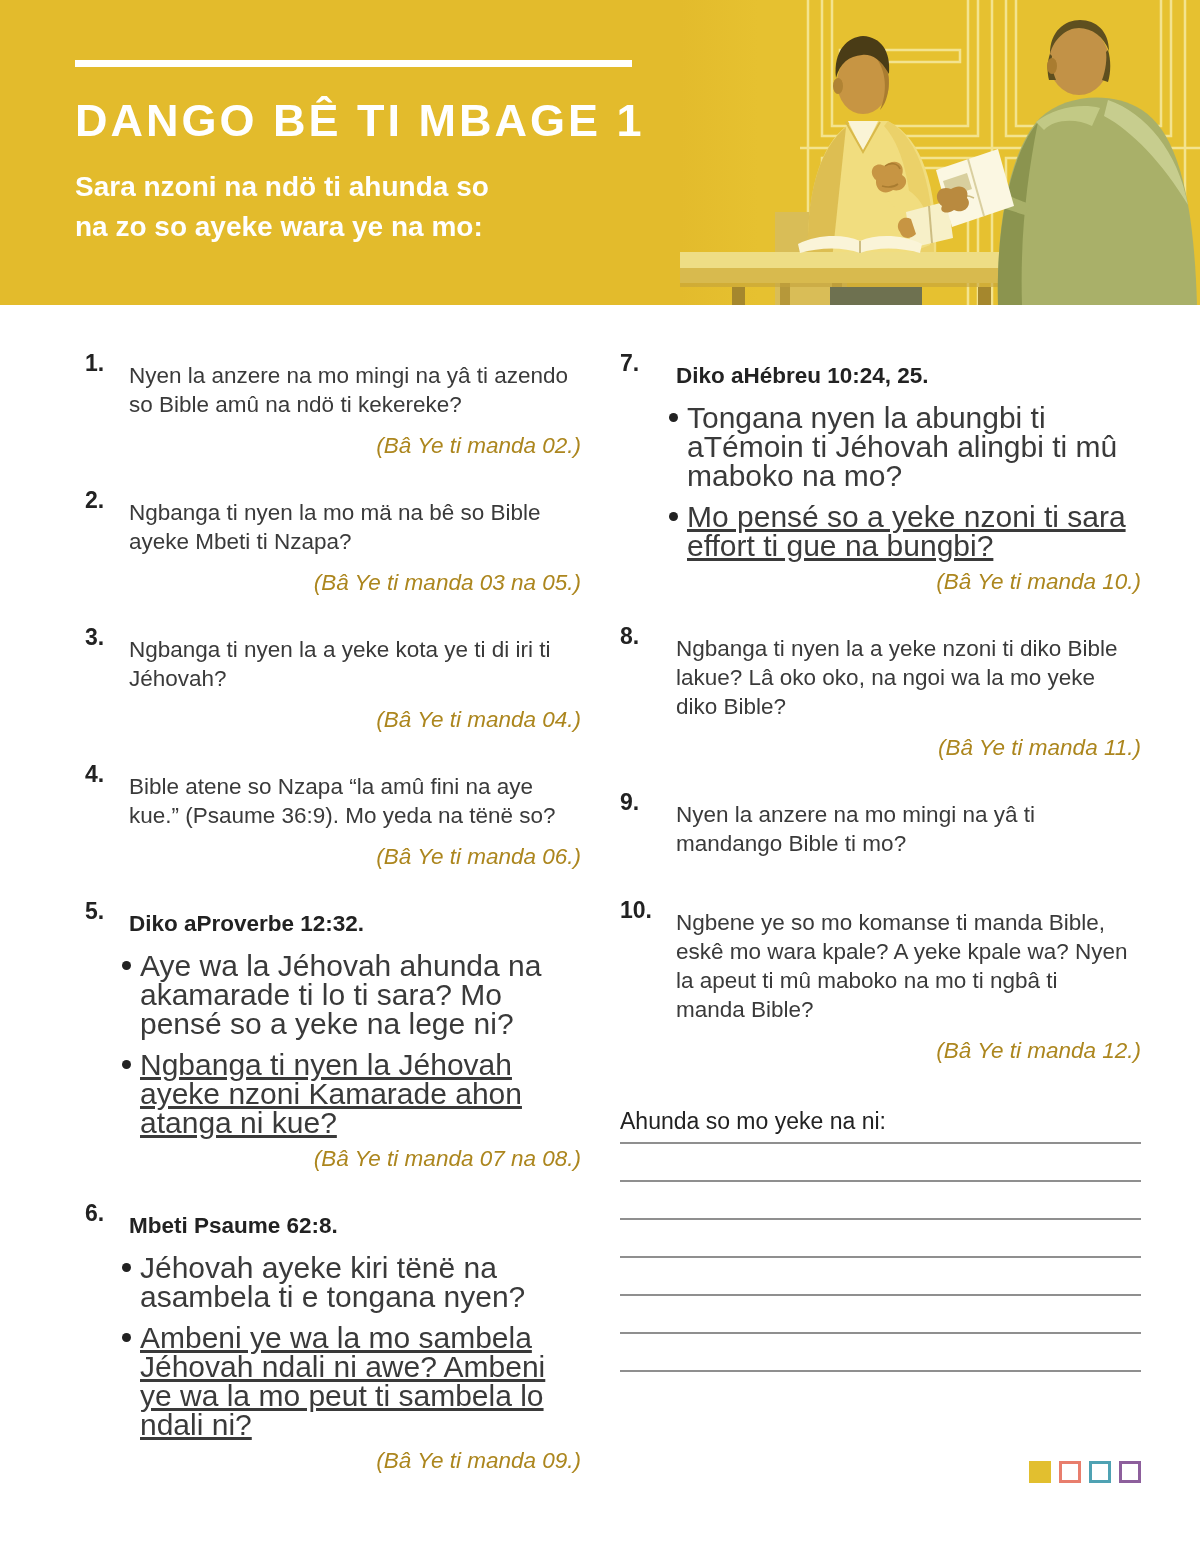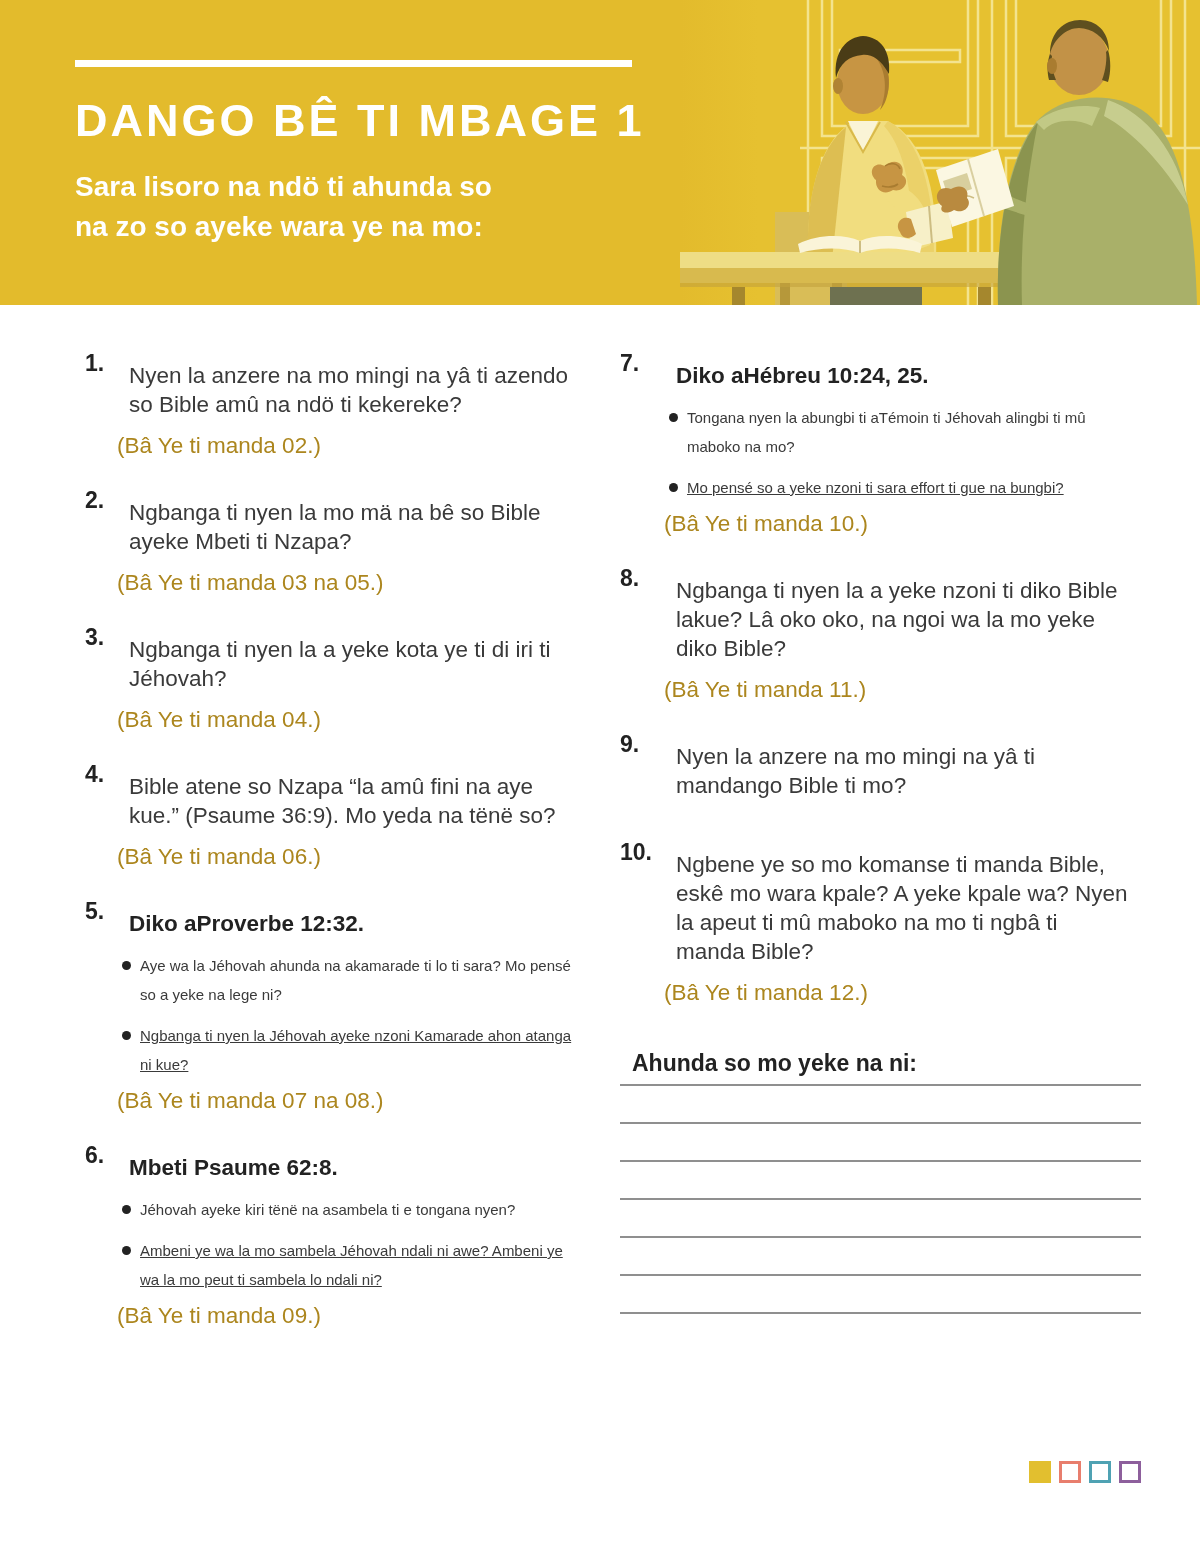--- a/index.html
+++ b/index.html
@@ -33,37 +33,37 @@
   .qnum {
     flex:0 0 32px; font-size:23px; line-height:29px;
     font-weight:bold; color:#222222;
   }
   .col-right .qnum { flex-basis:44px; }
   .qbody { flex:1; min-width:0; }
   .qtext { margin:12px; font-size:22.5px; line-height:29px; color:#3a3a3a; }
   .qtext.bold { font-weight:bold; color:#222222; }
   .qref {
     margin:0; font-size:22.5px; line-height:29px;
-    color:#ac861e;
+    font-style:italic; color:#ac861e;text-align:right;
   }
   ul.qbullets { list-style:none; margin:13px 0 0 0; padding:0; }
   .qbullets li {
     position:relative; padding-left:23px; margin:0 0 12px 0;
-    font-size:15px; line-height:29px; color:#3a3a3a;
+    font-size:30px; line-height:29px; color:#3a3a3a;
   }
   .qbullets li:last-child { margin-bottom:7px;text-decoration:underline; }
   .qbullets li::before {
     content:""; position:absolute; left:5px; top:10px;
     width:9px; height:9px; border-radius:50%; background:#222222;
   }
 
   
   .notes-heading {
-    margin:42px 0 0 12px; font-size:23px; line-height:29px;
-    font-weight:bold; color:#222222;
+    margin:42px 0 0 0; font-size:23px; line-height:29px;
+    font-weight:normal; color:#222222;
   }
   .note-lines { margin-top:0; }
   .note-line { height:36px; border-bottom:2px solid #8f8f8f; }
   .note-line:first-child { height:6px; }
 
   
   .footer-squares {
     position:absolute; left:1029px; top:1461px; display:flex; gap:8px;
   }
   .square {
@@ -163,21 +163,21 @@
         <polygon points="263,181 287,173 292,189 268,197" fill="#d8cf9e"></polygon>
         <path d="M266,204 C276,196 286,194 294,198" stroke="#cdbd82" stroke-width="1.5" fill="none"></path>
         <path d="M262,206 C252,198 258,184 271,189 C280,183 290,188 287,198 C293,205 284,215 274,210 C266,215 259,212 262,206 Z" fill="#b98a3f"></path>
       </g>
     </svg>
 
     <div class="header-text">
       <div class="header-rule"></div>
       <h1 class="page-title">DANGO BÊ TI MBAGE 1</h1>
       <p class="page-subtitle">
-        <span>Sara lisoro na ndö ti ahunda so</span><br>
+        <span>Sara nzoni na ndö ti ahunda so</span><br>
         <span>na zo so ayeke wara ye na mo:</span>
       </p>
     </div>
   </div>
 
   <div class="content">
 
     <div class="col col-left">
 
       <div class="q">

